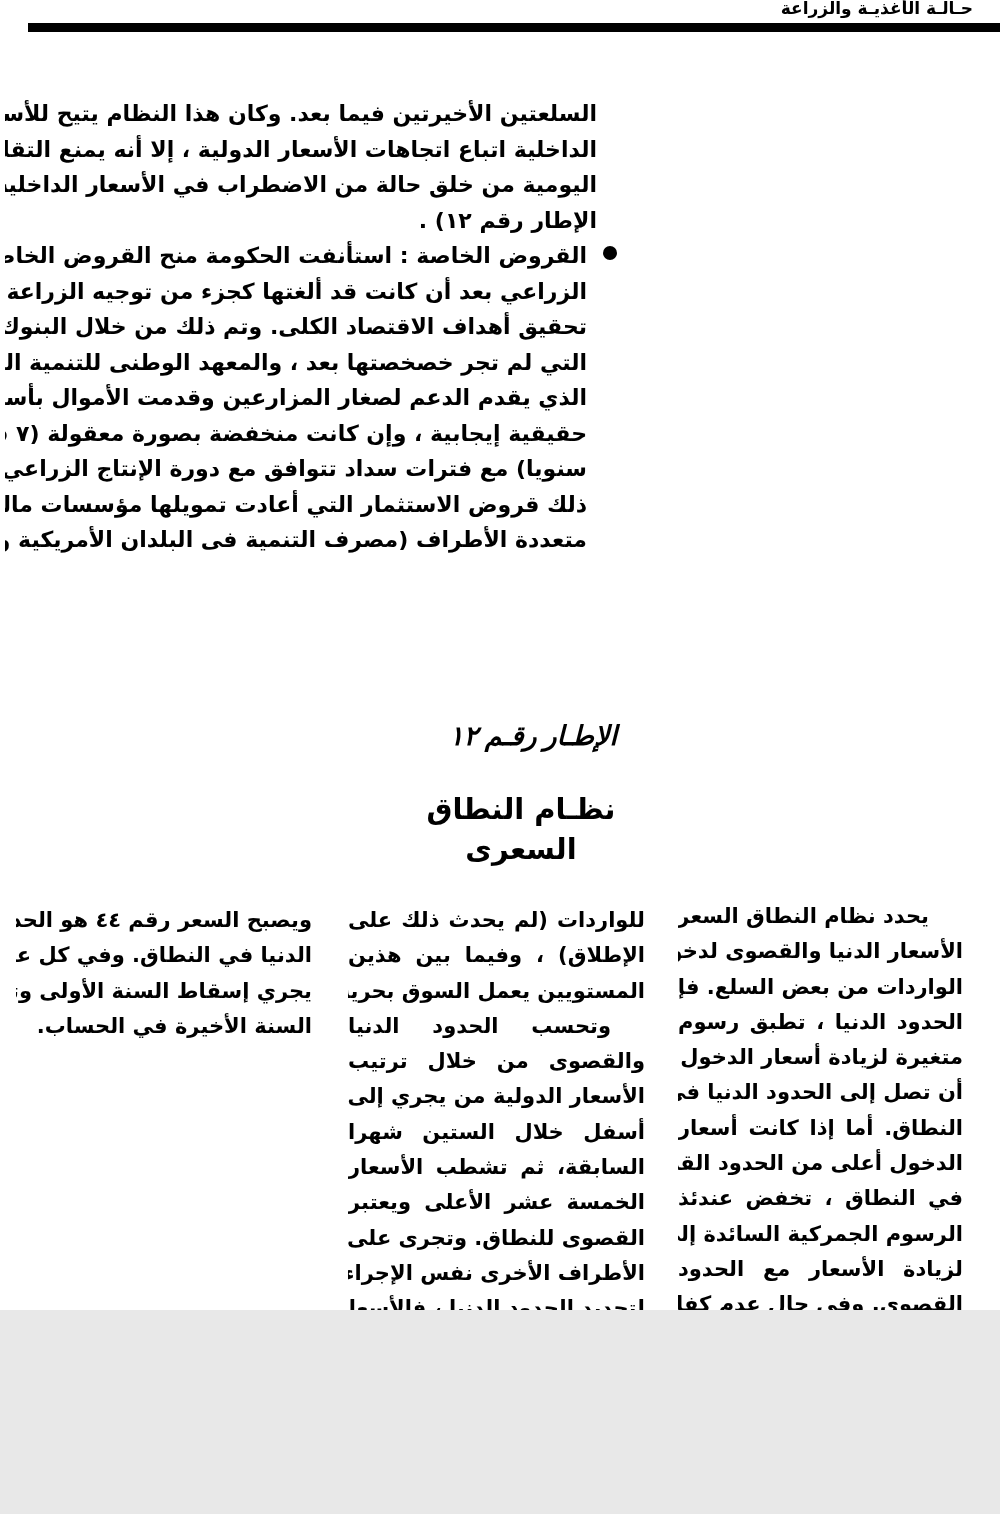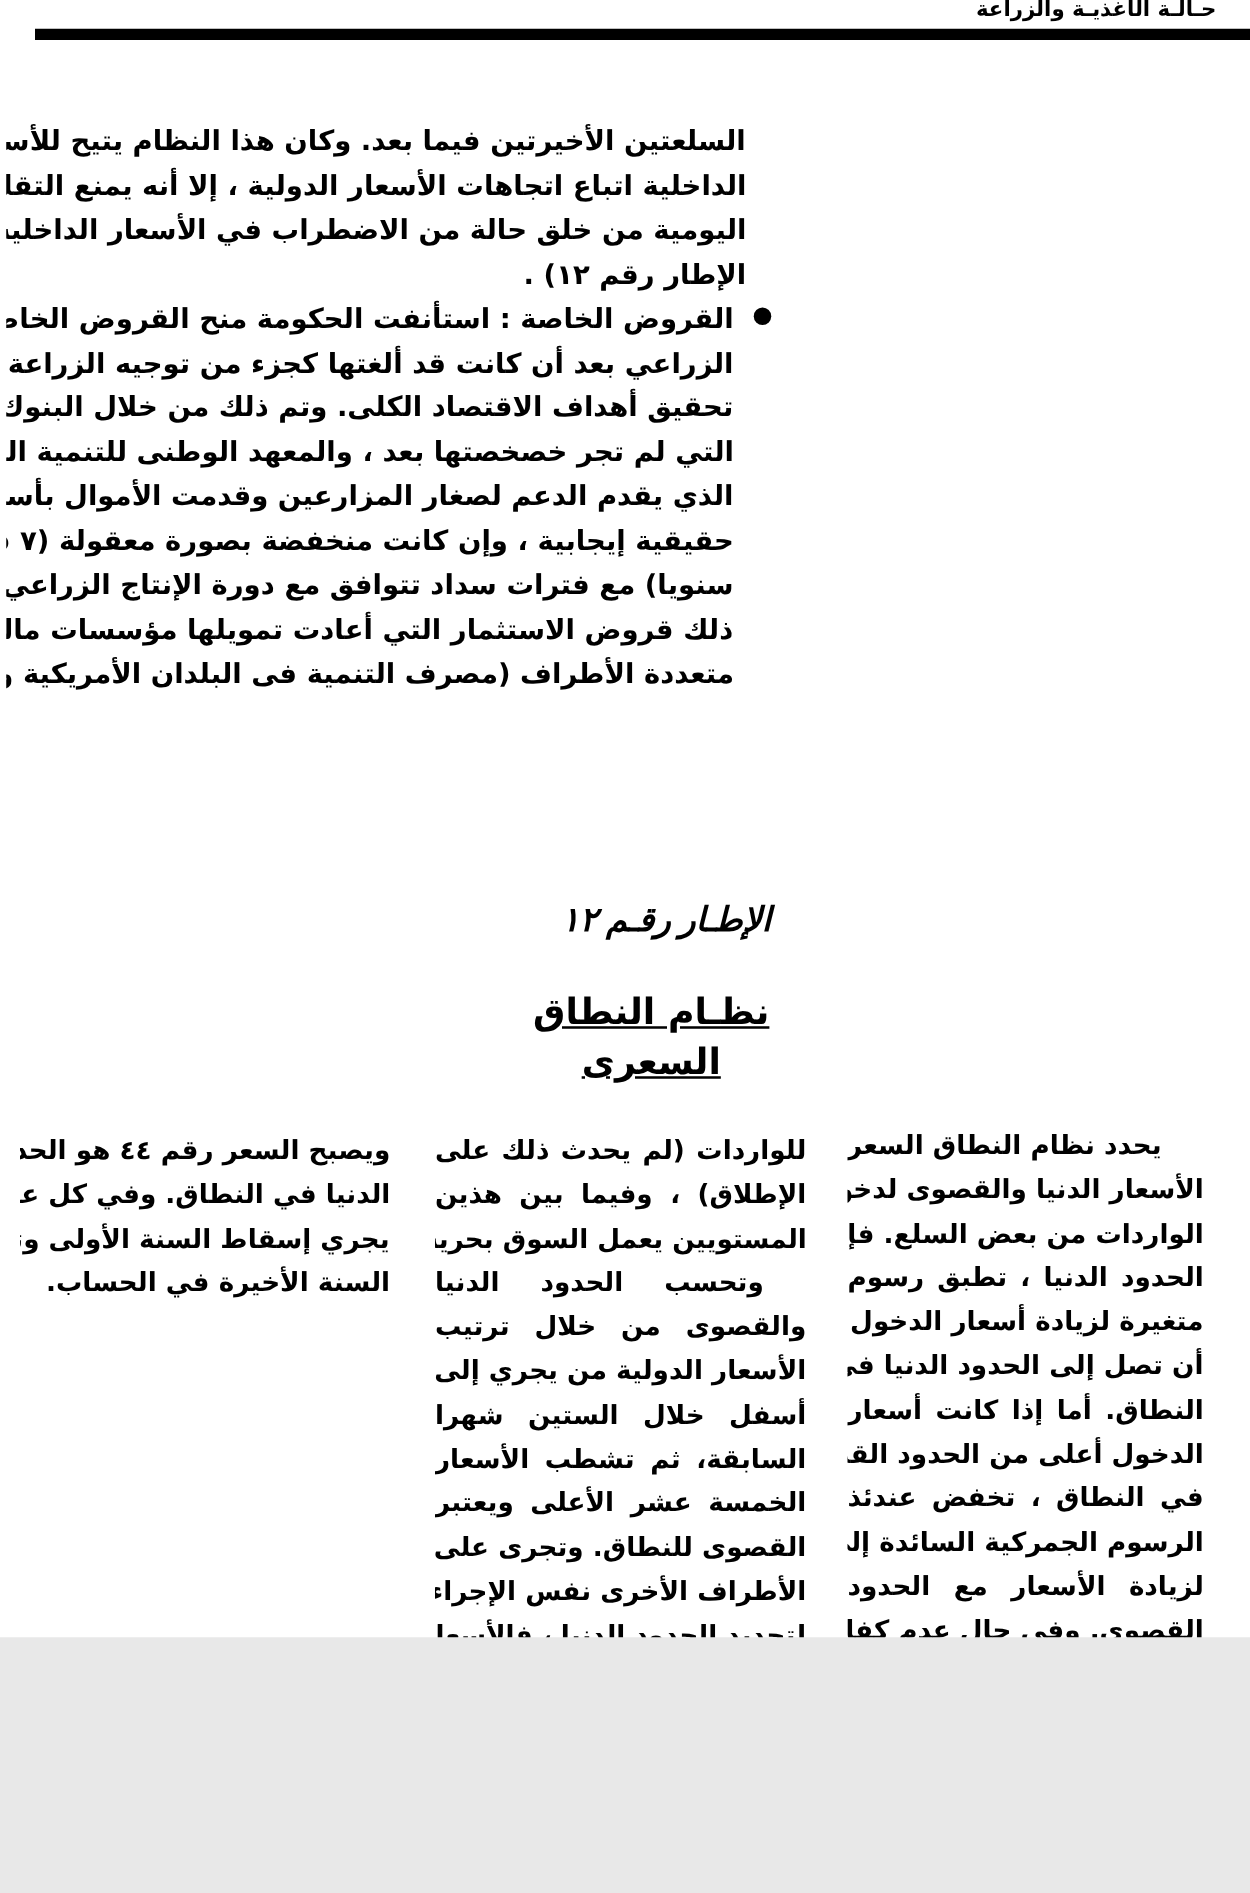--- a/index.html
+++ b/index.html
@@ -86,21 +86,20 @@
     font-family: Liberation Serif, serif;
   }
   #box-title {
     top: 789px;
     left: 371px;
     width: 300px;
     text-align: center;
     direction: rtl;
     font-size: 29px;
     line-height: 40px;
-    text-decoration: underline;
   }
 
   
   .boxcol { font-size: 21px; }
   .boxcol .tline { height: 35.3px; line-height: 35.3px; }
   #col-right  { top: 899px; left: 678px; width: 285px; }
   #col-middle { top: 903px; left: 348px; width: 297px; }
   #col-left   { top: 903px; left: 16px;  width: 296px; }
 
   

